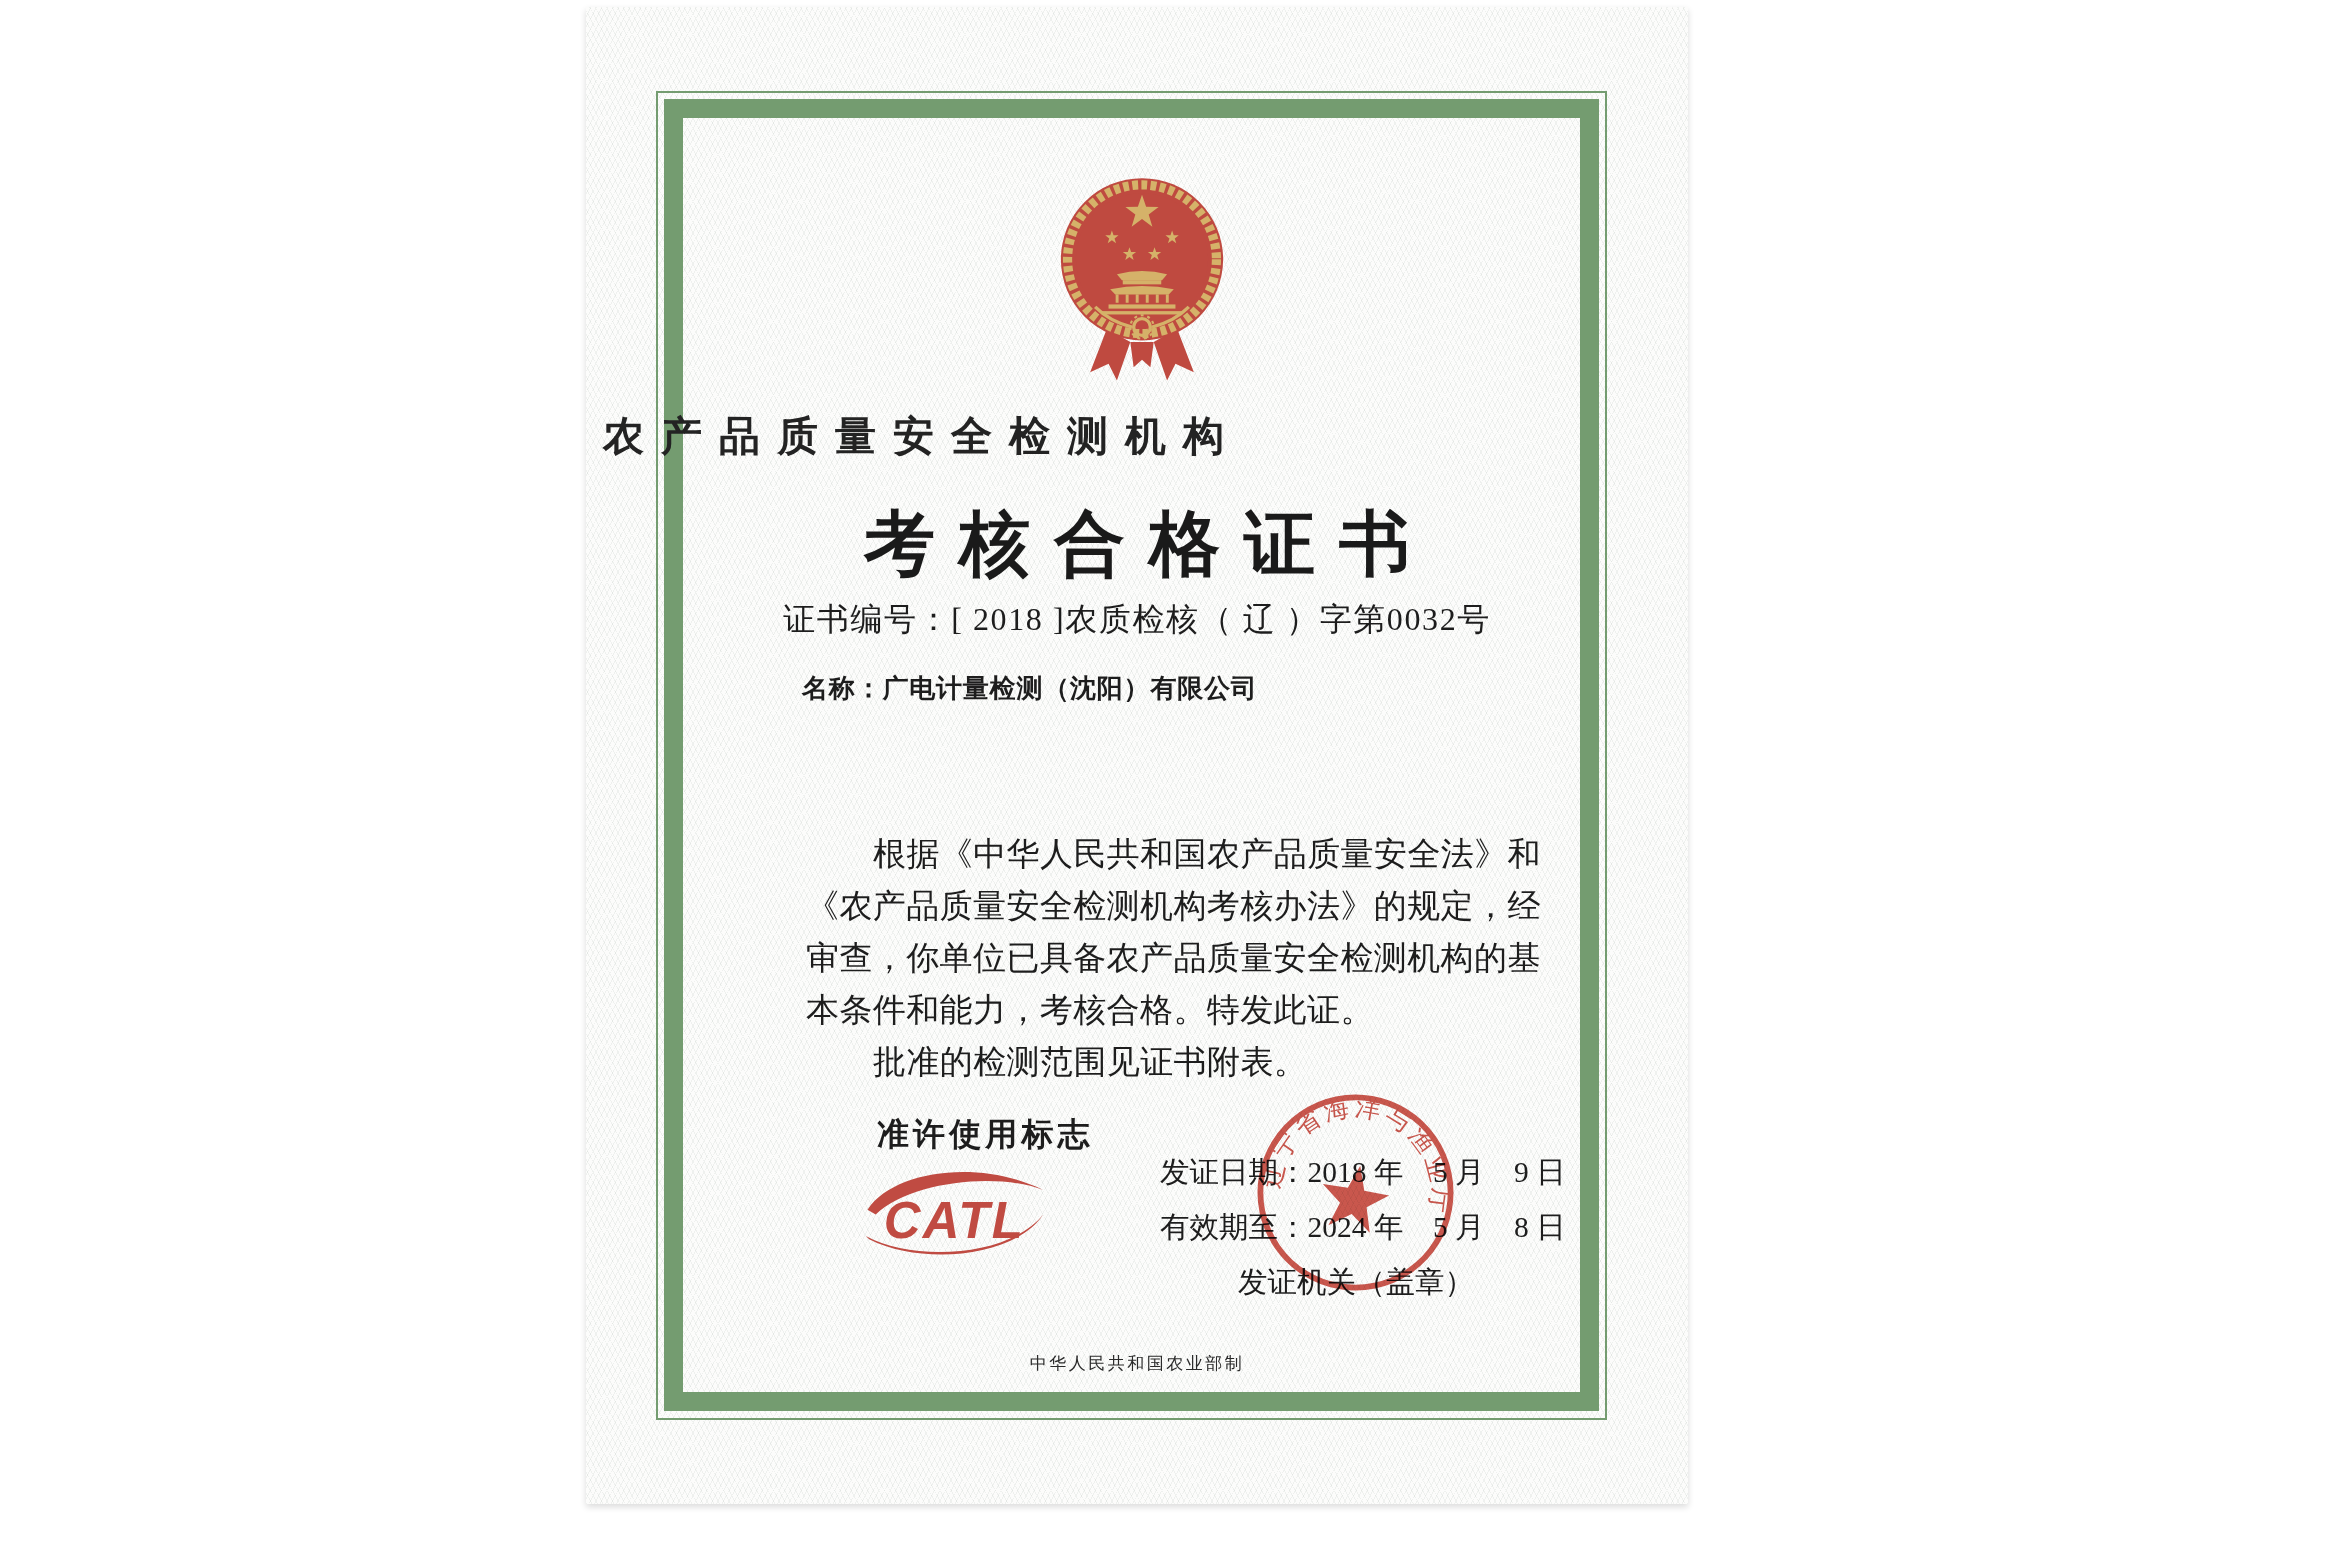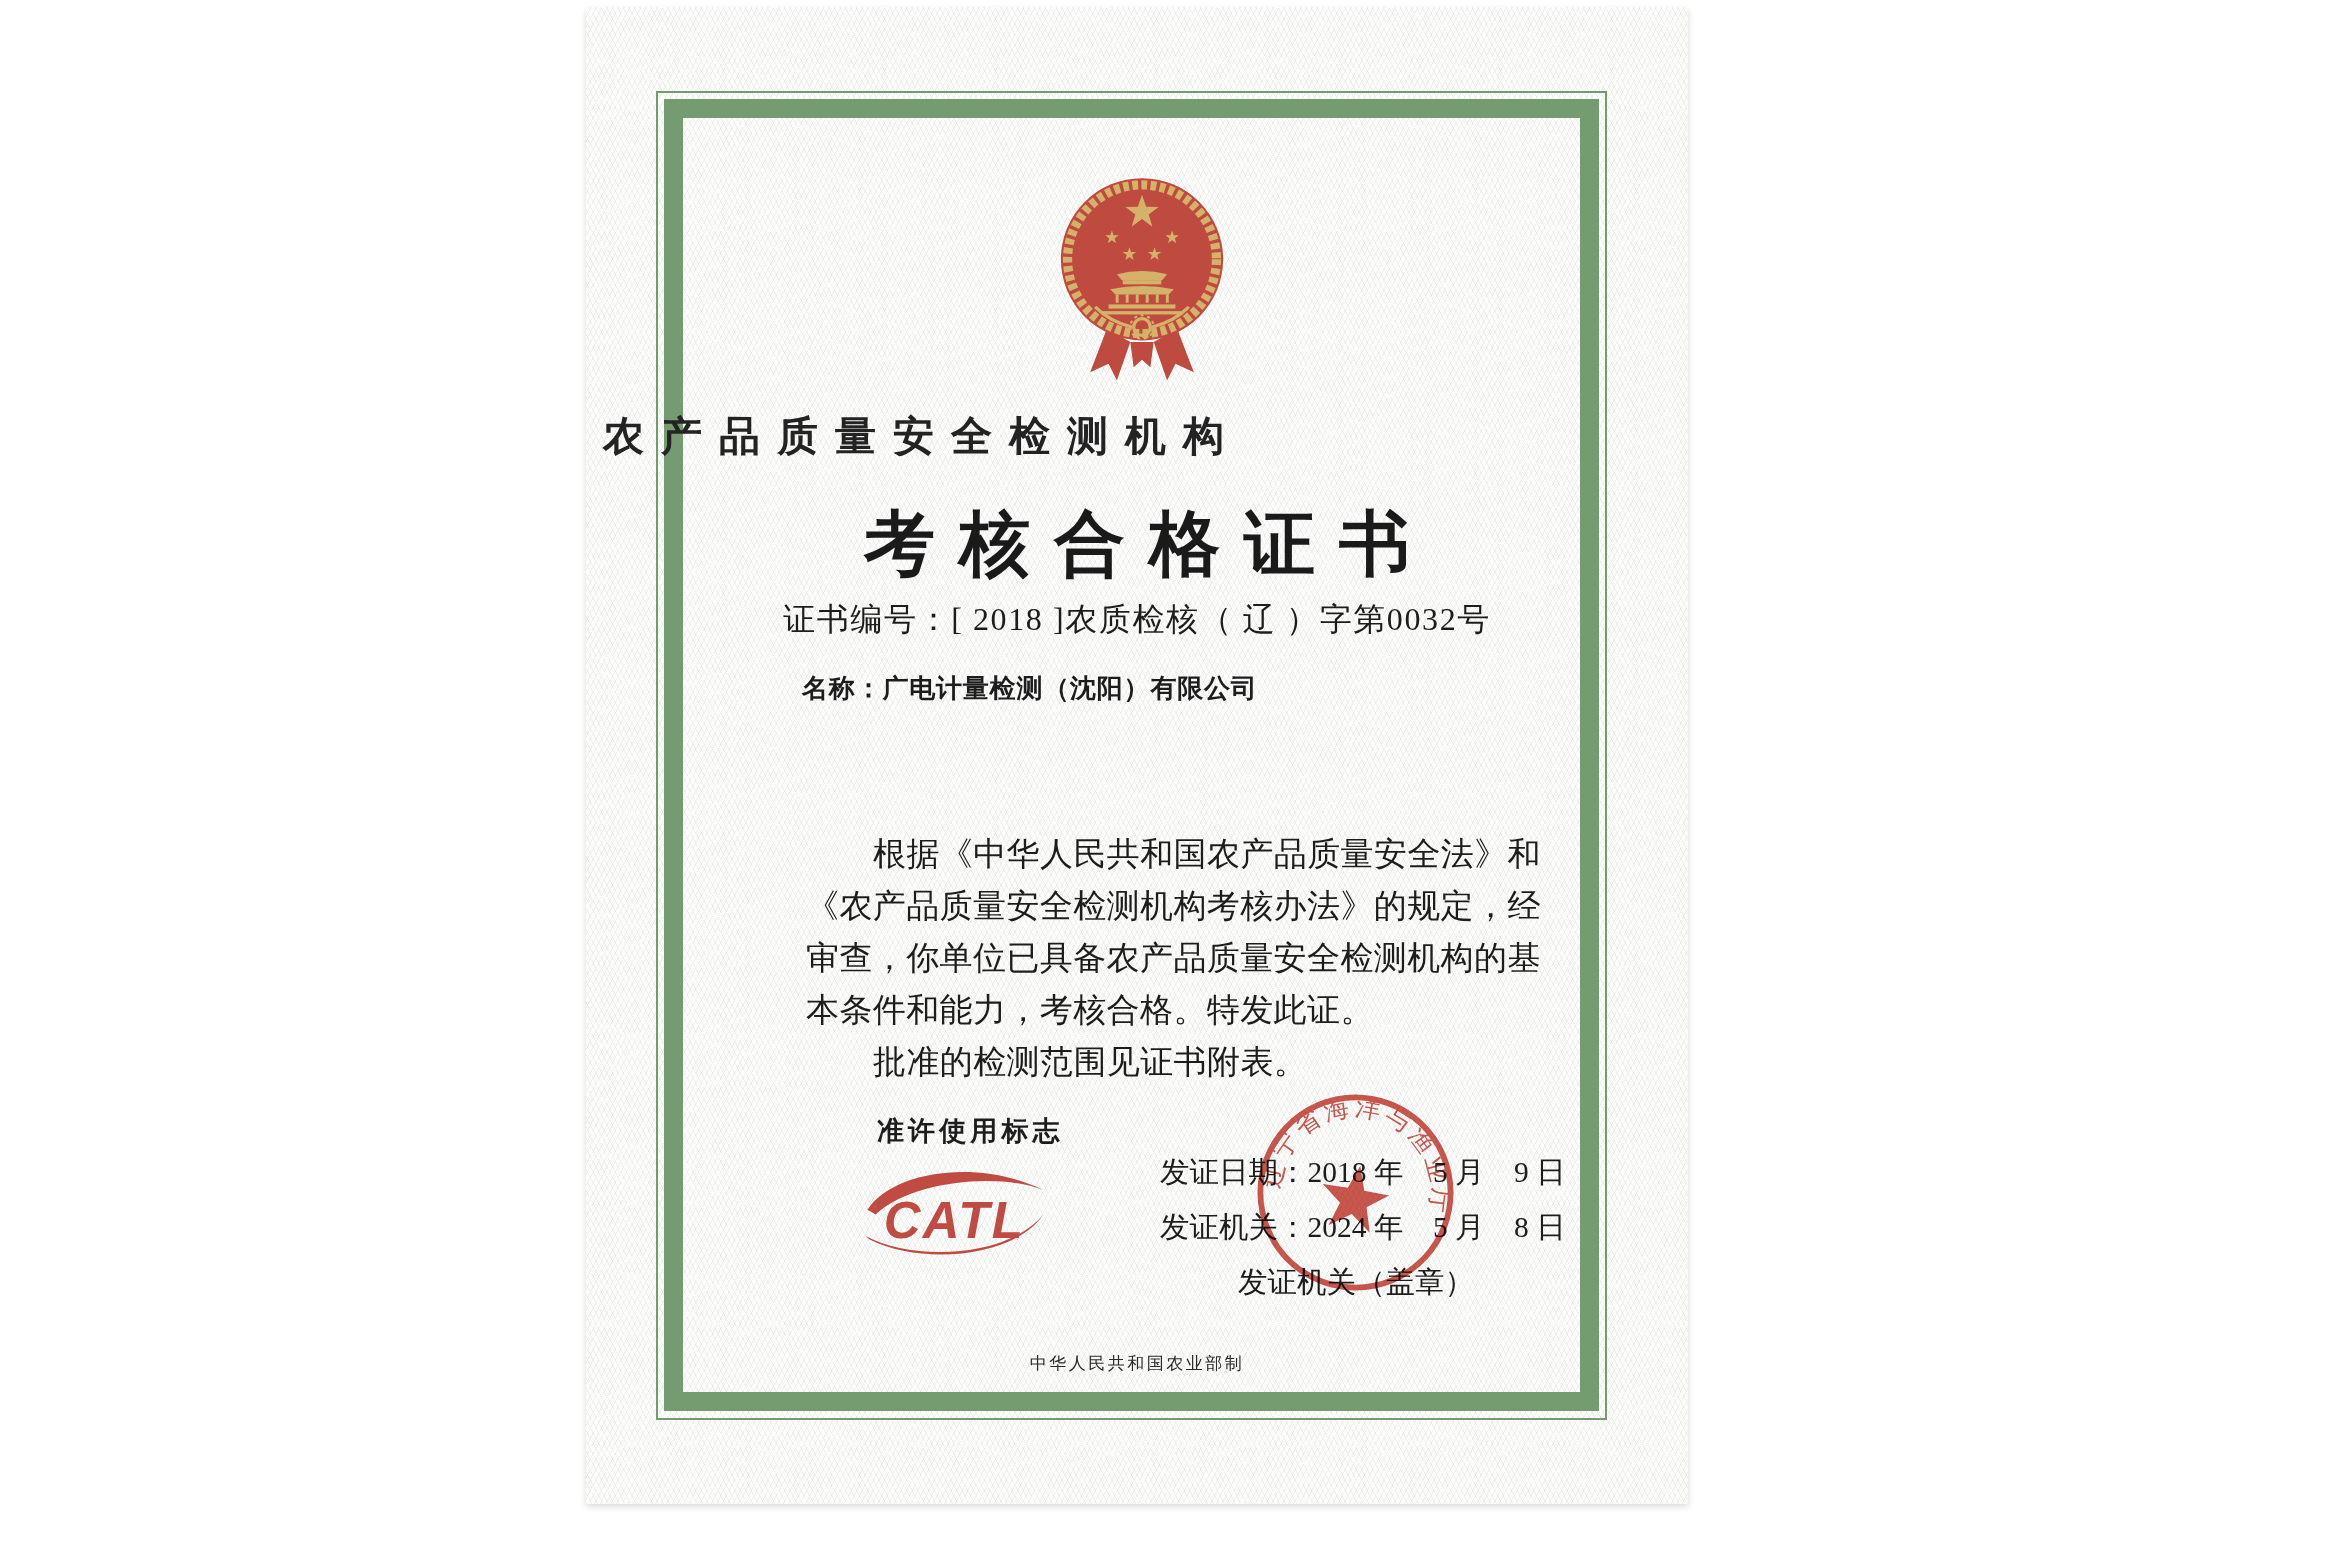--- a/index.html
+++ b/index.html
@@ -83,21 +83,21 @@
     position: absolute;
     top: 821px; left: 220px; width: 731px;
     font-size: 33px; line-height: 52px;
     letter-spacing: 0.4px;
   }
   .bodytext .line { white-space: nowrap; }
   .bodytext .indent { text-indent: 67px; }
   .mark-label {
     position: absolute;
     top: 1106px; left: 291px;
-    font-size: 27px; font-weight: bold;
+    font-size: 32px; font-weight: bold;
     letter-spacing: 4.1px;
     white-space: nowrap;
   }
   .catl {
     position: absolute;
     top: 1150px; left: 270px;
     width: 197px; height: 111px;
   }
   .dates {
     position: absolute;
@@ -187,21 +187,21 @@
     <div class="mark-label">准许使用标志</div>
 
     <svg class="catl" viewBox="0 0 240 135" xmlns="http://www.w3.org/2000/svg">
       <path d="M14 64 C46 16 150 2 228 40 C170 18 66 30 24 70 Z" fill="#c04b42"></path>
       <text x="120" y="98" text-anchor="middle" font-size="62" font-weight="bold" font-style="italic" letter-spacing="3" fill="#c04b42" font-family="Liberation Sans, DejaVu Sans, sans-serif">CATL</text>
       <path d="M12 96 C70 128 186 122 228 70 C196 120 84 134 16 100 Z" fill="#c04b42"></path>
     </svg>
 
     <div class="dates">
       <div class="dline"><span>发证日期：</span><span>2018 年　5 月　9 日</span></div>
-      <div class="dline"><span>发证机关：</span><span>2024 年　5 月　8 日</span></div>
+      <div class="dline"><span>有效期至：</span><span>2024 年　5 月　8 日</span></div>
       <div class="dline issuer">发证机关（盖章）</div>
     </div>
 
     <svg class="seal" viewBox="0 0 260 260" xmlns="http://www.w3.org/2000/svg">
       <defs>
         <polygon id="st2" points="0,-20 4.7,-6.5 18.9,-6.2 7.6,2.5 11.8,16.2 0,7.6 -11.8,16.2 -7.6,2.5 -18.9,-6.2 -4.7,-6.5"></polygon>
         <path id="sealArc" d="M42,156 A92,92 0 1 1 218,156" fill="none"></path>
       </defs>
       <g transform="rotate(10 130 130)">
         <circle cx="130" cy="130" r="115" fill="none" stroke="#c8493f" stroke-width="7"></circle>

